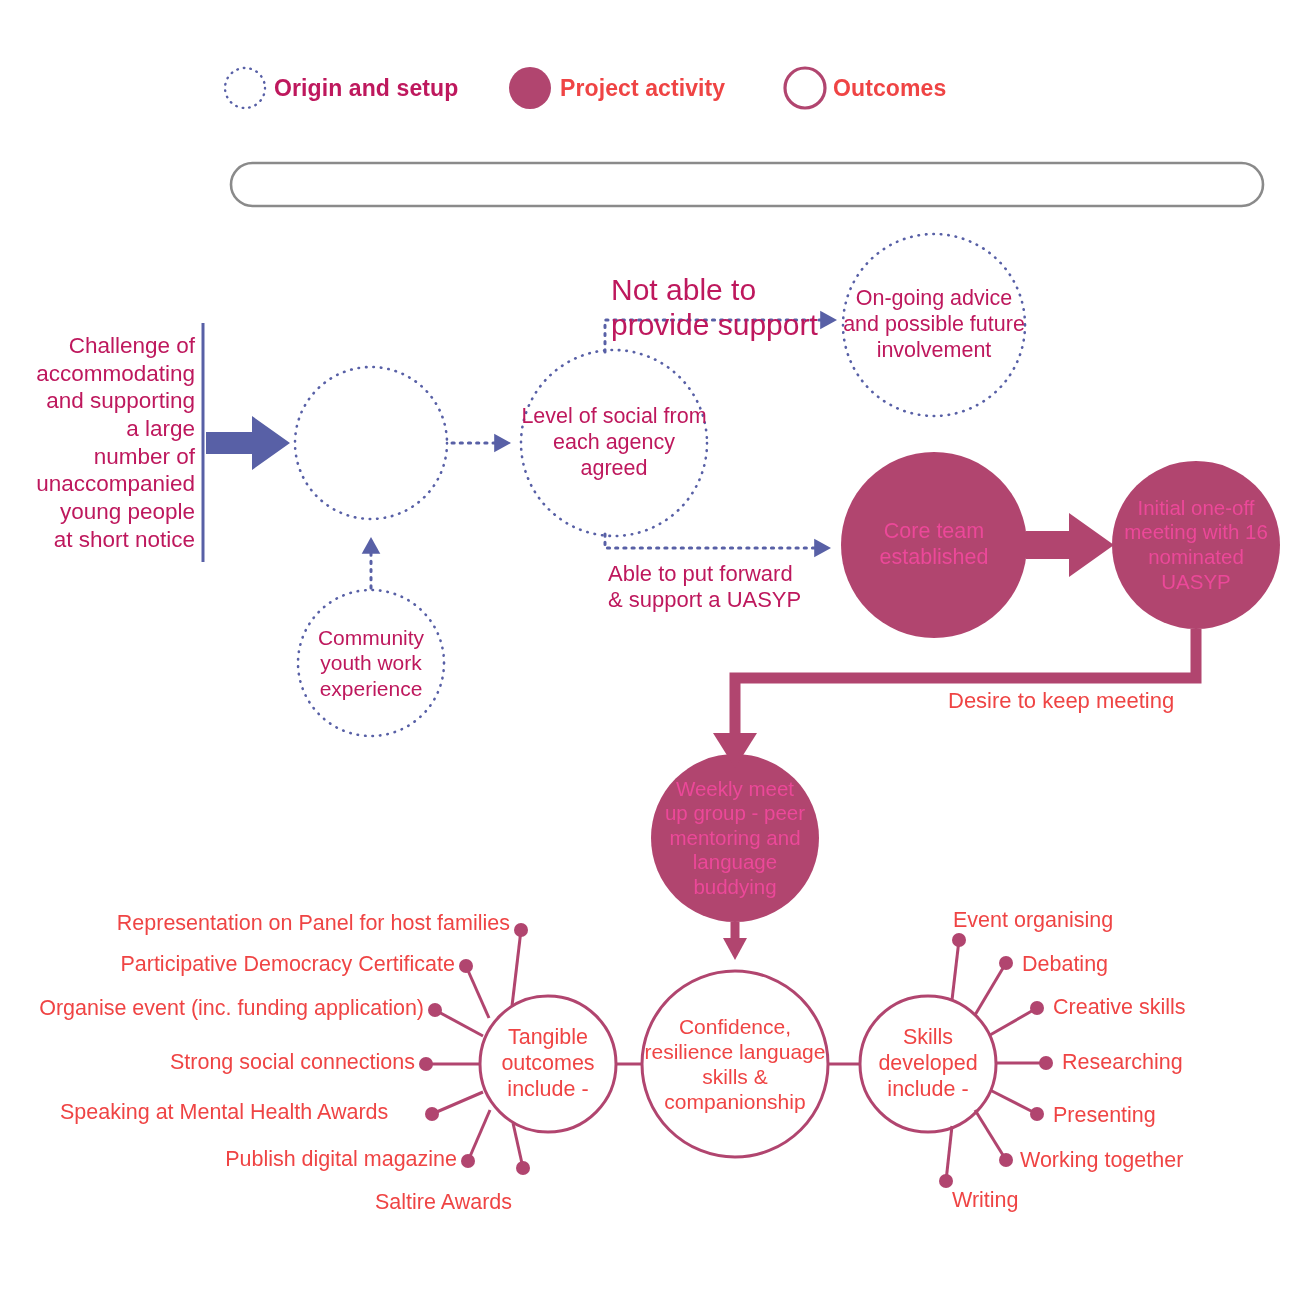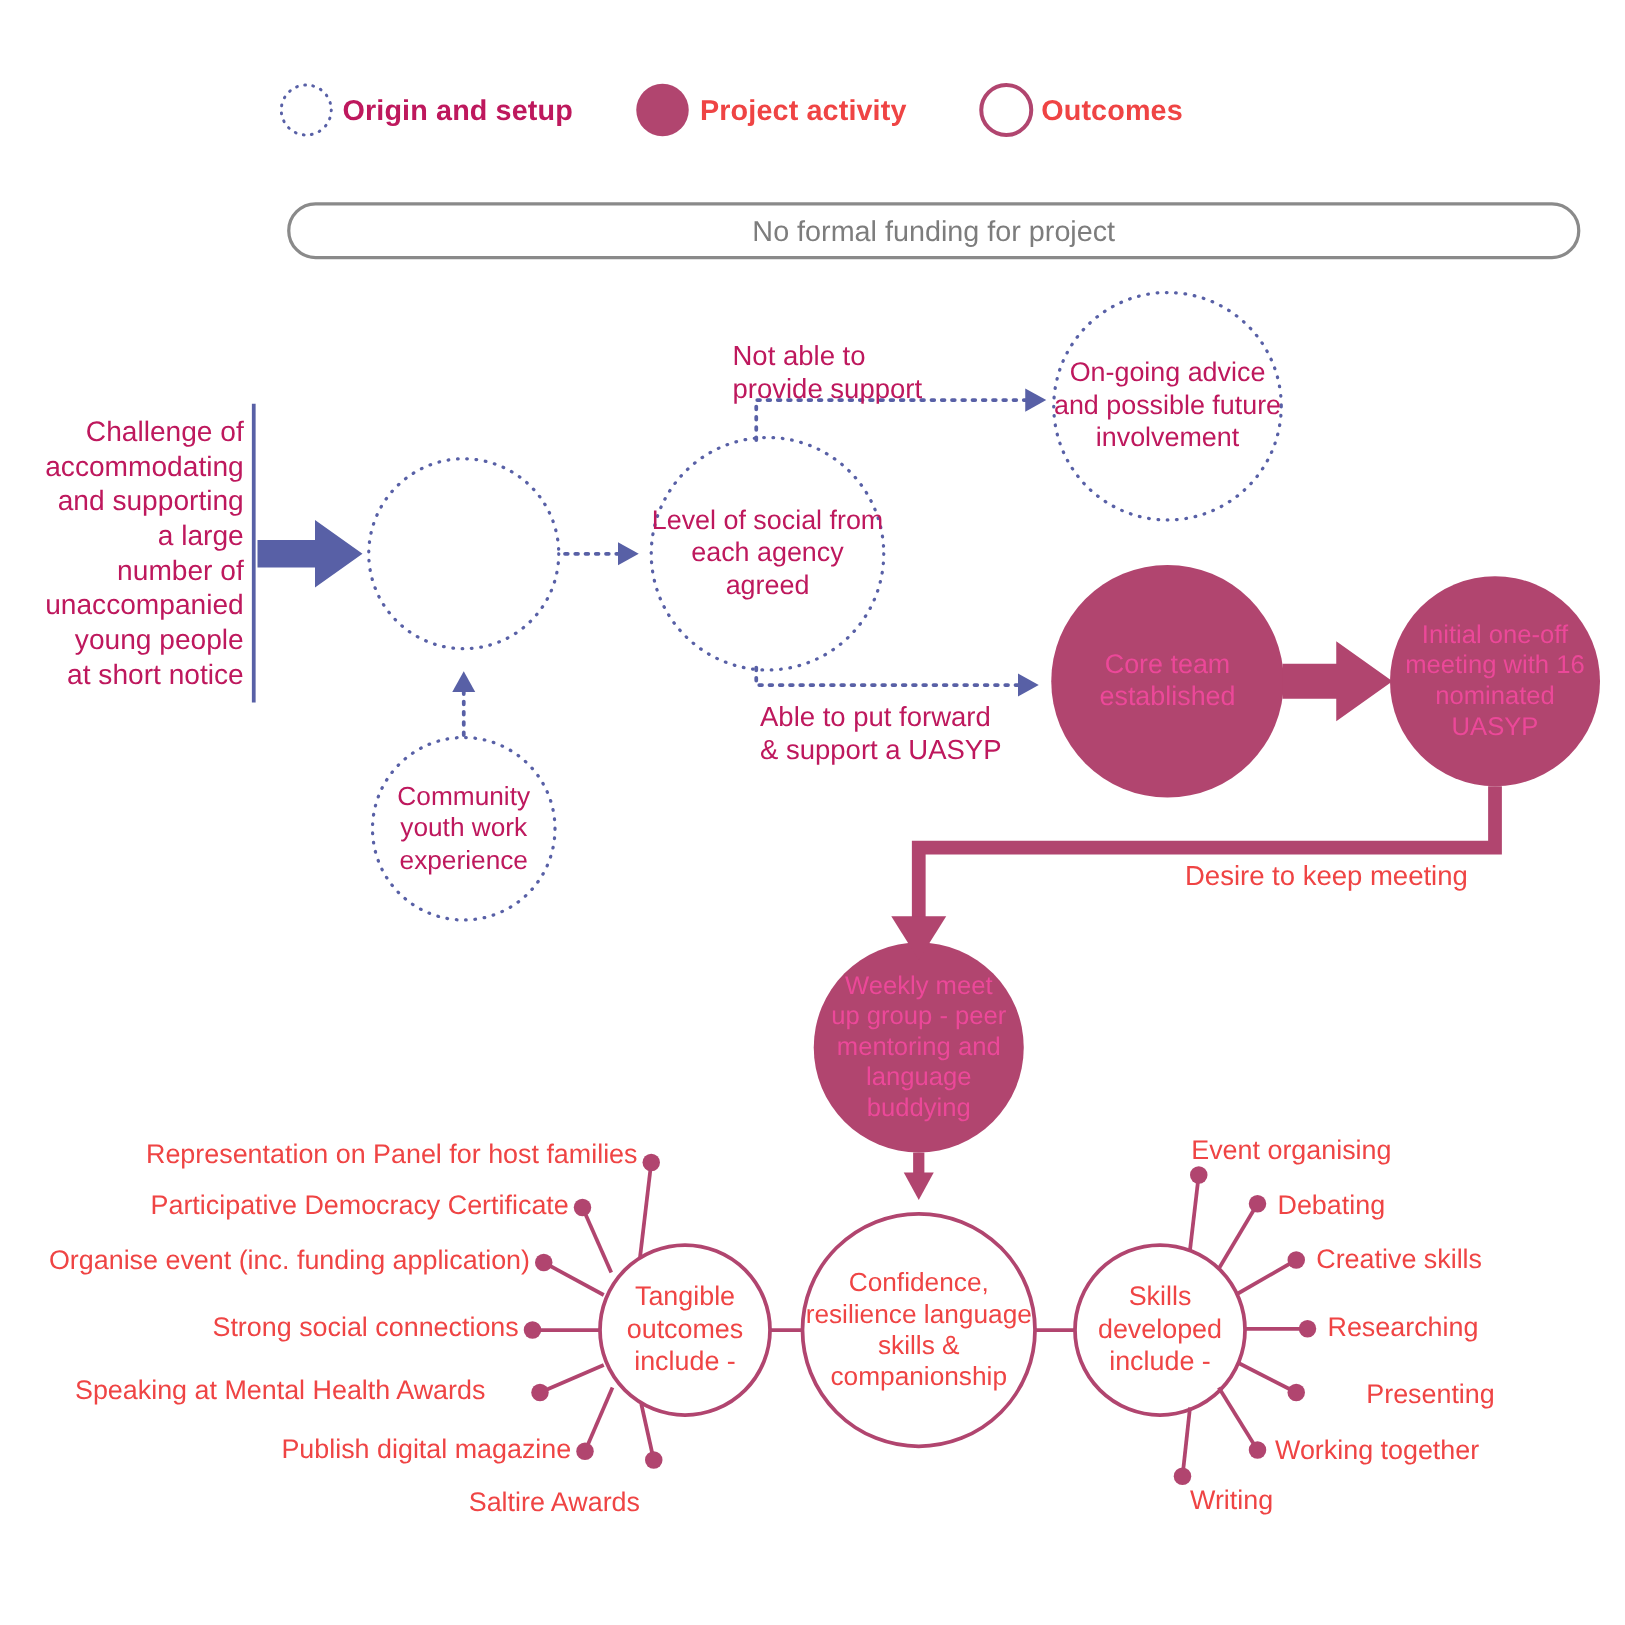--- a/index.html
+++ b/index.html
@@ -118,21 +118,20 @@
         <circle cx="1006" cy="1160" r="7" stroke="none"></circle>
       <line x1="952" y1="1126" x2="946" y2="1181"></line>
         <circle cx="946" cy="1181" r="7" stroke="none"></circle>
     </g>
   </svg>
 
   <div class="lbl legend-label blue" style="left:274px;top:75px;">Origin and setup</div>
   <div class="lbl legend-label mag" style="left:560px;top:75px;">Project activity</div>
   <div class="lbl legend-label mag" style="left:833px;top:75px;">Outcomes</div>
 
-  <div class="lbl grey" style="left:231px;top:172px;width:1032px;text-align:center;font-size:23px;">No formal funding for project</div>
 
   <div class="lbl blue" style="left:20px;top:332px;width:175px;text-align:right;font-size:22.5px;line-height:1.23;">Challenge of
 accommodating
 and supporting
 a large
 number of
 unaccompanied
 young people
 at short notice</div>
 
@@ -141,21 +140,21 @@
 experience</div>
   <div class="circ-text blue" style="left:521px;top:350px;width:186px;height:186px;font-size:21.5px;">Level of
 social from
 each agency
 agreed</div>
   <div class="circ-text blue" style="left:843px;top:234px;width:182px;height:182px;font-size:21.5px;">On-going
 advice and
 possible future
 involvement</div>
 
-  <div class="lbl blue" style="left:586px;top:272px;font-size:22px;text-align:left;">Not able to
+  <div class="lbl blue" style="left:611px;top:272px;font-size:30px;text-align:left;">Not able to
 provide support</div>
   <div class="lbl blue" style="left:608px;top:561px;font-size:22px;text-align:left;">Able to put forward
 &amp; support a UASYP</div>
 
   <div class="circ-text white" style="left:858px;top:469px;width:152px;height:152px;font-size:21.5px;">Core team
 established</div>
   <div class="circ-text white" style="left:1121px;top:476px;width:150px;height:138px;font-size:20.5px;">Initial one-off
 meeting with 16
 nominated
 UASYP</div>
@@ -185,21 +184,21 @@
   <div class="lbl mag" style="left:20px;top:996px;width:404px;text-align:right;font-size:21.5px;">Organise event (inc. funding application)</div>
   <div class="lbl mag" style="left:60px;top:1050px;width:355px;text-align:right;font-size:21.5px;">Strong social connections</div>
   <div class="lbl mag" style="left:60px;top:1100px;width:361px;font-size:21.5px;">Speaking at Mental Health Awards</div>
   <div class="lbl mag" style="left:60px;top:1147px;width:397px;text-align:right;font-size:21.5px;">Publish digital magazine</div>
   <div class="lbl mag" style="left:60px;top:1190px;width:452px;text-align:right;font-size:21.5px;">Saltire Awards</div>
 
   <div class="lbl mag" style="left:953px;top:908px;font-size:21.5px;">Event organising</div>
   <div class="lbl mag" style="left:1022px;top:952px;font-size:21.5px;">Debating</div>
   <div class="lbl mag" style="left:1053px;top:995px;font-size:21.5px;">Creative skills</div>
   <div class="lbl mag" style="left:1062px;top:1050px;font-size:21.5px;">Researching</div>
-  <div class="lbl mag" style="left:1053px;top:1103px;font-size:21.5px;margin-left:40px;">Presenting</div>
+  <div class="lbl mag" style="left:1053px;top:1103px;font-size:21.5px;">Presenting</div>
   <div class="lbl mag" style="left:1020px;top:1148px;font-size:21.5px;">Working together</div>
   <div class="lbl mag" style="left:952px;top:1188px;font-size:21.5px;">Writing</div>
 
   <div class="node-hit" style="left:295px;top:367px;width:152px;height:152px;"></div>
   <div class="node-hit" style="left:298px;top:590px;width:146px;height:146px;"></div>
   <div class="node-hit" style="left:521px;top:350px;width:186px;height:186px;"></div>
   <div class="node-hit" style="left:843px;top:234px;width:182px;height:182px;"></div>
   <div class="node-hit" style="left:841px;top:452px;width:186px;height:186px;"></div>
   <div class="node-hit" style="left:1112px;top:461px;width:168px;height:168px;"></div>
   <div class="node-hit" style="left:651px;top:754px;width:168px;height:168px;"></div>

